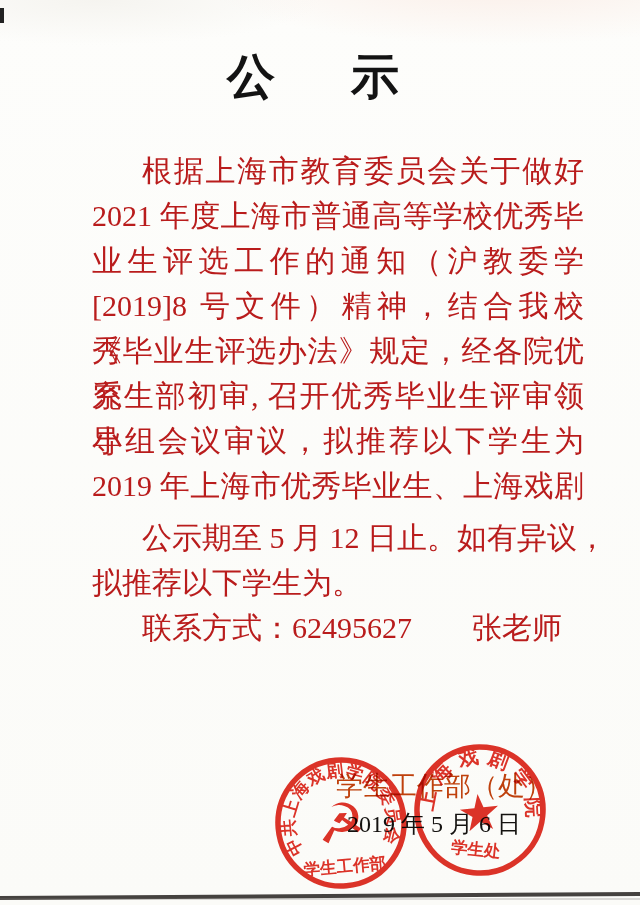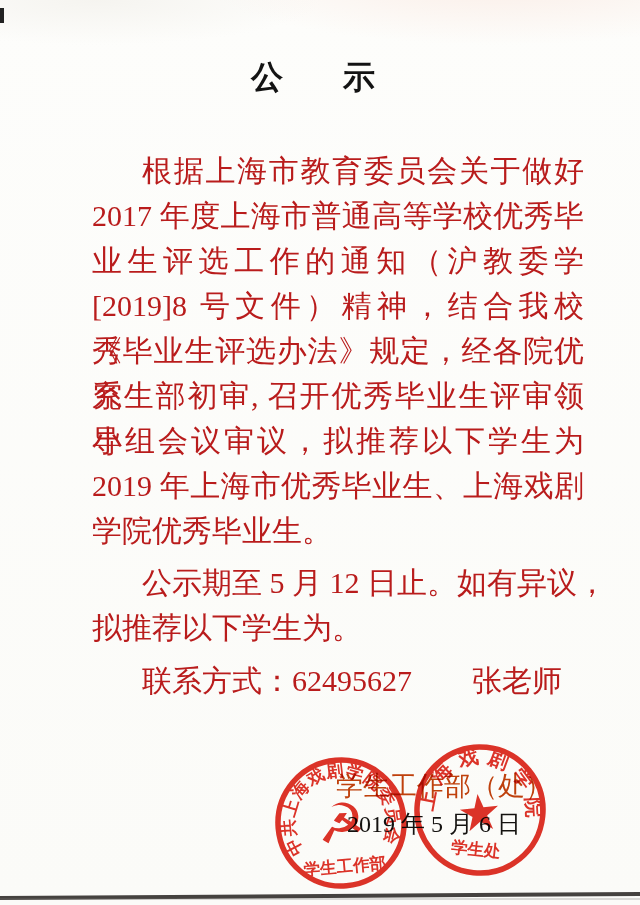--- a/index.html
+++ b/index.html
@@ -13,34 +13,34 @@
     background:
       radial-gradient(ellipse 420px 90px at 78% -2%, rgba(248,226,216,0.55), rgba(248,226,216,0) 70%),
       radial-gradient(ellipse 300px 60px at 15% 0%, rgba(240,238,232,0.6), rgba(240,238,232,0) 75%),
       linear-gradient(#fdfdfb,#fbfbf8);
   }
   .corner-mark{
     position:absolute;left:0;top:8px;width:4px;height:15px;background:#222;
   }
   .doc-title{
     position:absolute;left:0;top:44px;width:640px;
-    text-align:center;font-size:32px;font-weight:bold;color:#131313;
+    text-align:center;font-size:48px;font-weight:bold;color:#131313;
     letter-spacing:14px;line-height:66px;
   }
   .body-text{
     position:absolute;left:92px;top:148px;width:492px;color:#b91c1c;
     font-size:30px;
   }
   .line{height:45px;line-height:45px;white-space:normal;}
   .jl{text-align:justify;text-align-last:justify;}
   .ll{text-align:left;text-align-last:left;}
   .ind{text-indent:50px;}
   .nw{white-space:nowrap;}
   .para2{margin-top:7px;}
-  .contact{margin-top:8px;}
+  .contact{margin-top:0px;}
   .sig-dept{
     position:absolute;left:324px;top:770px;font-size:27px;color:#c2410c;
     white-space:nowrap;z-index:5;mix-blend-mode:multiply;line-height:32px;margin-left:12px;
   }
   .sig-date{
     position:absolute;left:347px;top:808px;font-size:24px;color:#141210;
     white-space:nowrap;z-index:5;mix-blend-mode:multiply;line-height:32px;
   }
   .stamp{position:absolute;width:140px;height:140px;z-index:3;mix-blend-mode:multiply;opacity:0.93;}
   .stamp-left{left:271px;top:753px;transform:rotate(-5deg);}
@@ -58,28 +58,27 @@
 <body>
 
 <div class="paper"></div>
 <div class="corner-mark"></div>
 
 <div class="doc-title">公　示</div>
 
 <div class="body-text">
   <div>
     <div class="line jl ind">根据上海市教育委员会关于做好</div>
-    <div class="line jl">2017 年度上海市普通高等学校优秀毕</div>
+    <div class="line jl">2021 年度上海市普通高等学校优秀毕</div>
     <div class="line jl">业生评选工作的通知（沪教委学</div>
     <div class="line jl">[2019]8 号文件）精神，结合我校《优</div>
     <div class="line jl">秀毕业生评选办法》规定，经各院、系</div>
     <div class="line jl">究生部初审, 召开优秀毕业生评审领导</div>
     <div class="line jl">小组会议审议，拟推荐以下学生为</div>
     <div class="line jl">2019 年上海市优秀毕业生、上海戏剧</div>
-    <div class="line ll">学院优秀毕业生。</div>
   </div>
   <div class="para2">
     <div class="line ll ind nw">公示期至 5 月 12 日止。如有异议，</div>
     <div class="line ll">拟推荐以下学生为。</div>
   </div>
   <div class="contact">
     <div class="line ll ind nw">联系方式：62495627　　张老师</div>
   </div>
 </div>
 

